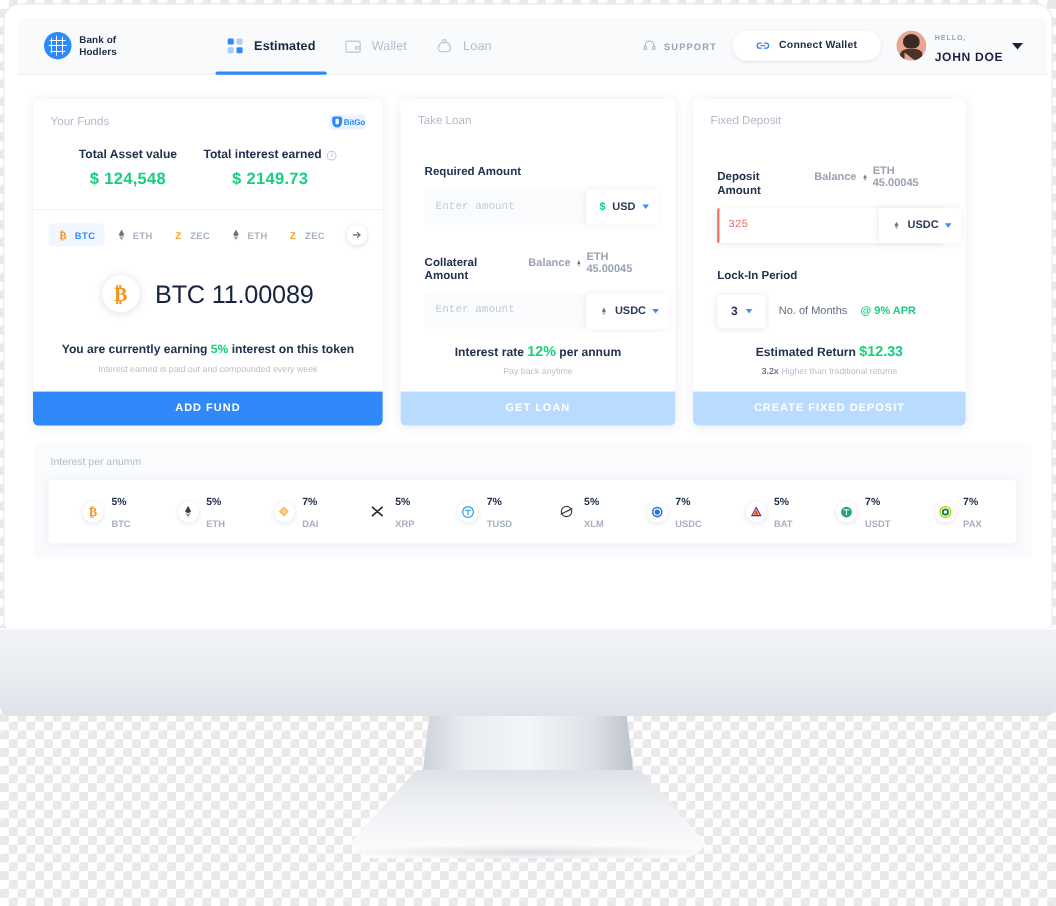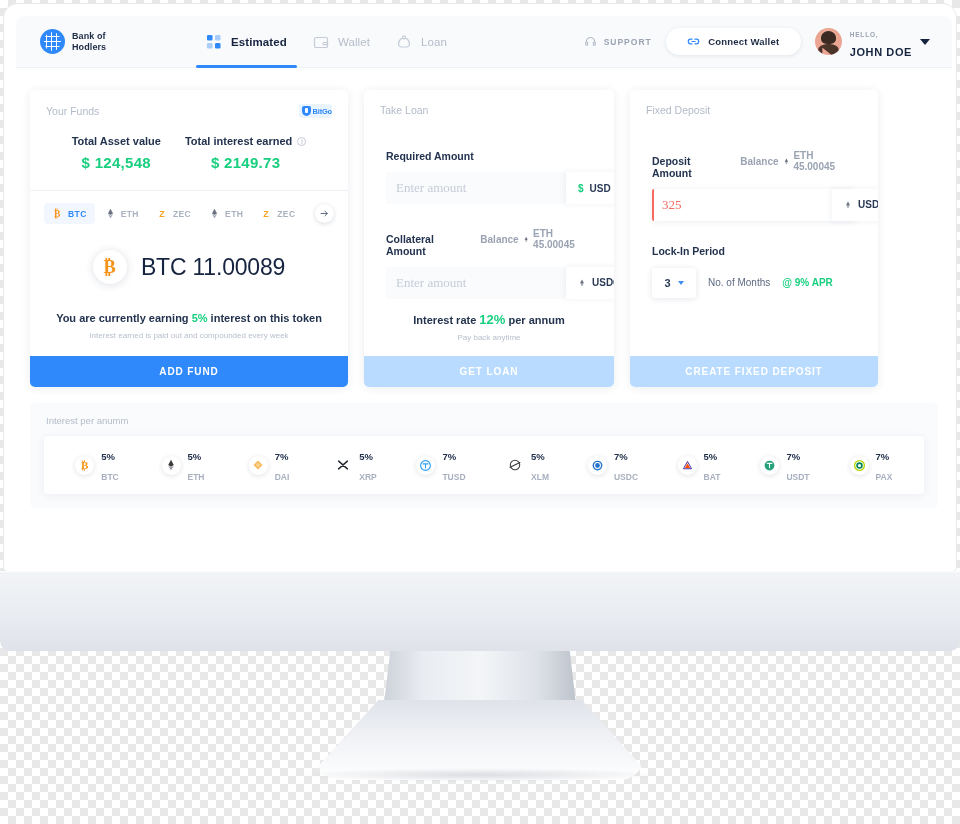--- a/index.html
+++ b/index.html
@@ -203,21 +203,21 @@
   .input-wrap {
     margin-top: 10px; height: 32px; background:#fafbfd; border-radius: 3px;
     display:flex; align-items:center; position:relative;
   }
   .input-wrap.filled { background:#ffffff; box-shadow: 0 1px 6px rgba(35,52,85,.09); }
   .input-wrap.filled:before {
     content:""; position:absolute; left:0; top:0; bottom:0; width:2px; background:#f8695f; border-radius:2px 0 0 2px;
   }
   .amount-input {
     flex:1; border:0; background:transparent; outline:none; height:100%;
-    padding: 0 10px; font-size: 13px; color:#2f3e57; font-family:Liberation Serif, serif;
+    padding: 0 10px; font-size: 10px; color:#2f3e57; font-family:Liberation Mono, monospace;
   }
   .amount-input::placeholder { color:#c6ccd7; }
   .amount-input.red { color:#f8695f; }
   .cur-select {
     display:flex;align-items:center;gap:6px;height:100%;padding: 0 9px 0 12px;
     background:#ffffff; box-shadow: -1px 0 6px rgba(35,52,85,.07);
     font-size: 10px; font-weight:700; color:#2a3a56; cursor:pointer; border-radius: 0 3px 3px 0;
   }
   .caret-blue { width:0;height:0;border-left:3.5px solid transparent;border-right:3.5px solid transparent;border-top:4.5px solid #3d8ef7; }
   .dollar { color:#18cf7f; font-weight:800; }
@@ -536,20 +536,30 @@
                   <span class="months-box">
                     <span>3</span>
                     <span class="caret-blue"></span>
                   </span>
                   <span class="months-lbl">No. of Months</span>
                   <span class="apr">@ 9% APR</span>
                 </div>
               </div>
             </div>
 
+            <div class="foot-note">
+              <div class="foot-main">
+                <span>Estimated Return</span>
+                <b class="big">$12.33</b>
+              </div>
+              <div class="foot-sub">
+                <b>3.2x</b>
+                <span>Higher than traditional returns</span>
+              </div>
+            </div>
 
             <div class="cta cta-muted">CREATE FIXED DEPOSIT</div>
           </div>
         </div>
 
         <div class="strip">
           <div class="strip-title">Interest per anumm</div>
           <div class="strip-inner">
 
             <div class="rate-item">

